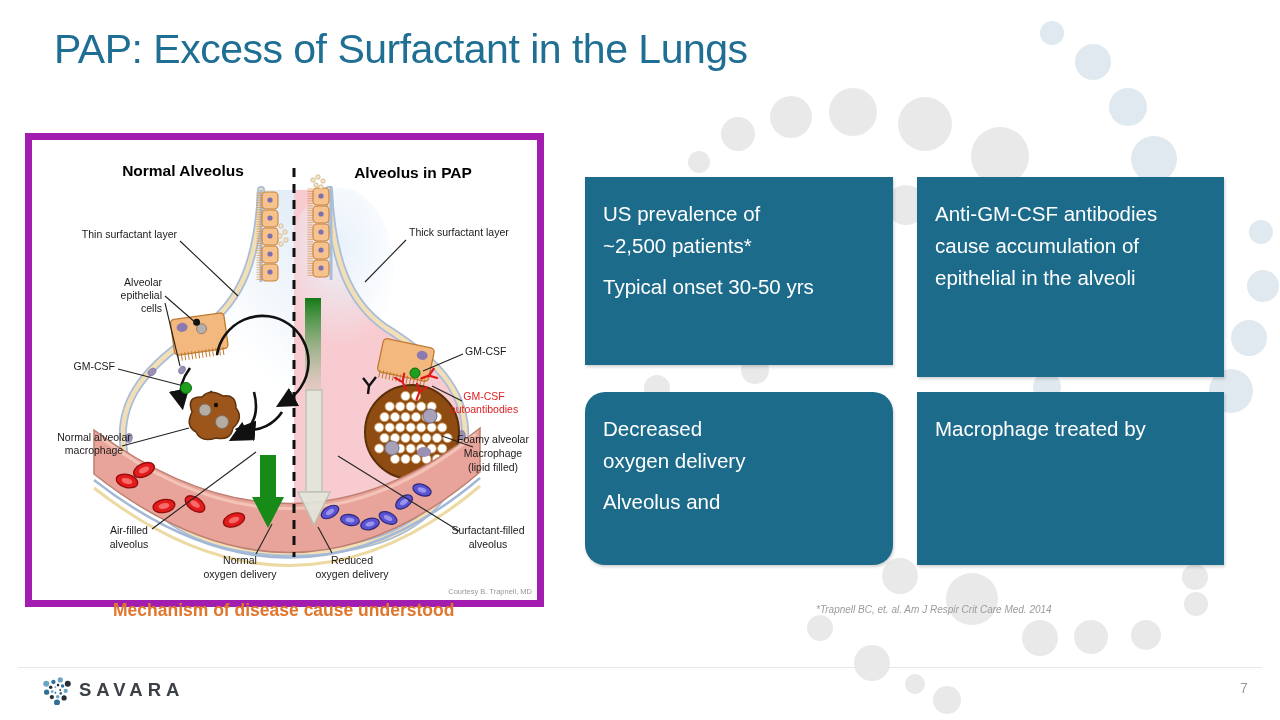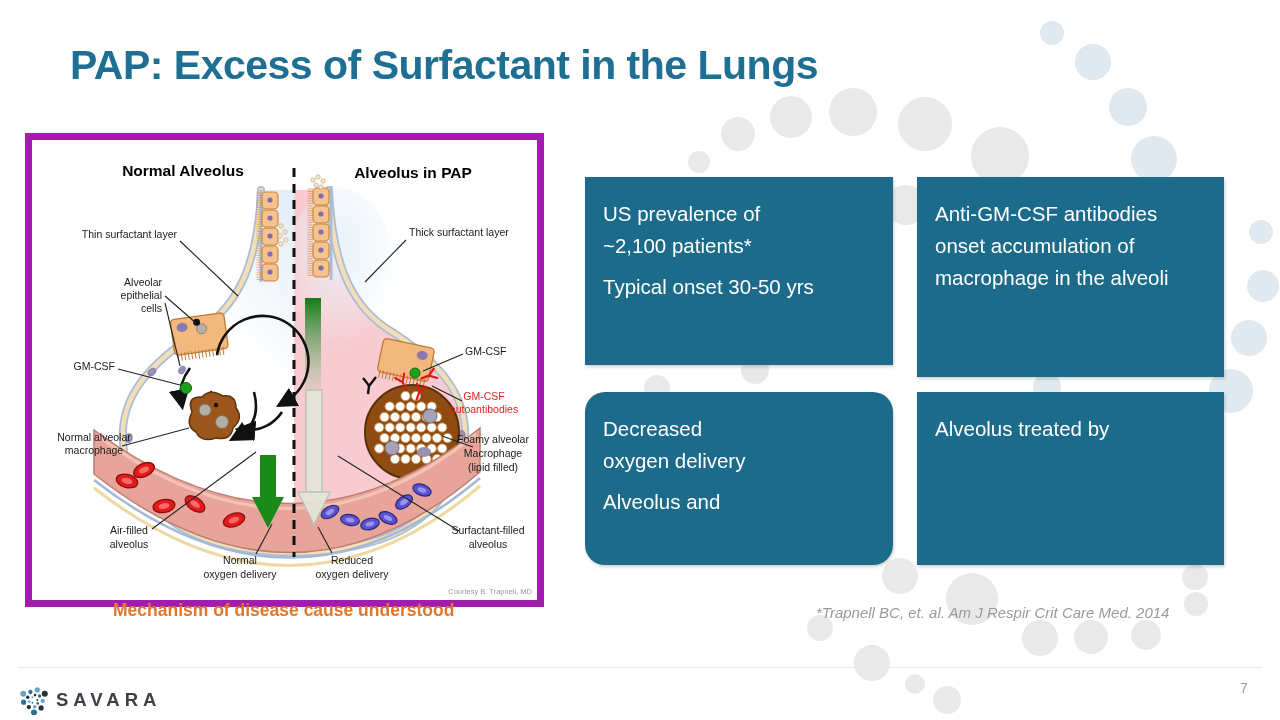--- a/index.html
+++ b/index.html
@@ -2,40 +2,40 @@
 <html><head>
 <meta charset="utf-8">
 <style>
   html,body{margin:0;padding:0;background:#fff;}
   .slide{position:relative;width:1280px;height:720px;background:#fff;overflow:hidden;
          font-family:"Liberation Sans",sans-serif;}
   .dotlayer{position:absolute;inset:0;z-index:0;}
   .dot{position:absolute;border-radius:50%;}
   .dot.g{background:#e9e9e9;}
   .dot.b{background:#dfe9ef;}
-  .title{position:absolute;left:54px;top:26px;z-index:2;margin:16px;font-size:41px;font-weight:700;
+  .title{position:absolute;left:54px;top:26px;z-index:2;margin:0;font-size:41px;font-weight:400;
          color:#1f6e93;letter-spacing:-0.5px;}
   .diagram{position:absolute;left:25px;top:133px;width:505px;height:460px;z-index:1;
            background:#fff;border:7px solid #a21caf;}
   .diagram svg{display:block;font-family:"Liberation Sans",sans-serif;}
   .box{position:absolute;z-index:2;background:#1d6b8a;color:#fff;box-sizing:border-box;
        padding:21px 16px 0 18px;font-size:20.5px;line-height:32px;
        box-shadow:1px 2px 3px rgba(0,0,0,0.18);}
   .box .para{margin:0 0 9px 0;}
   .box .line{display:block;}
   #box1{left:585px;top:177px;width:308px;height:188px;}
   #box2{left:917px;top:177px;width:307px;height:200px;}
   #box3{left:585px;top:392px;width:308px;height:173px;border-radius:20px;}
   #box4{left:917px;top:392px;width:307px;height:173px;}
   .highlight{position:absolute;left:113px;top:600px;z-index:2;font-size:17.5px;font-weight:bold;
              color:#e0772c;}
-  .footnote{position:absolute;left:816px;top:604px;z-index:2;font-size:15px;font-style:italic;
+  .footnote{position:absolute;left:816px;top:604px;z-index:2;font-size:10px;font-style:italic;
             color:#9b9b9b;}
   .footer-line{position:absolute;left:18px;top:667px;width:1244px;height:1px;background:#e8e8e8;z-index:1;}
-  .logo{position:absolute;left:19px;top:675px;z-index:2;display:flex;align-items:center;margin-top:10px;}
+  .logo{position:absolute;left:42px;top:675px;z-index:2;display:flex;align-items:center;}
   .logo-text{font-size:18.5px;font-weight:bold;color:#3c4148;letter-spacing:5px;margin-left:7px;}
   .pagenum{position:absolute;left:1240px;top:680px;z-index:2;font-size:14px;color:#9a9a9a;}
   .dlab{font-size:10.5px;fill:#1a1a1a;}
   .dhead{font-size:15.5px;font-weight:bold;fill:#000;}
   .dred{fill:#e02020;}
   .dsmall{font-size:7.5px;fill:#999;}
   .ptr{stroke:#222;stroke-width:1.1;}
 </style>
 </head>
 <body>
@@ -483,48 +483,48 @@
       <text class="dlab" x="320" y="424" text-anchor="middle">Reduced</text>
       <text class="dlab" x="320" y="438" text-anchor="middle">oxygen delivery</text>
 
       <text class="dsmall" x="500" y="454" text-anchor="end">Courtesy B. Trapnell, MD</text>
     </svg>
   </div>
 
   <div class="box" id="box1">
     <div class="para">
       <span class="line">US prevalence of</span>
-      <span class="line">~2,100 patients*</span>
+      <span class="line">~2,500 patients*</span>
     </div>
     <div class="para">
       <span class="line">Typical onset 30-50 yrs</span>
     </div>
   </div>
 
   <div class="box" id="box2">
     <div class="para">
       <span class="line">Anti-GM-CSF antibodies</span>
-      <span class="line">onset accumulation of</span>
-      <span class="line">macrophage in the alveoli</span>
+      <span class="line">cause accumulation of</span>
+      <span class="line">epithelial in the alveoli</span>
     </div>
   </div>
 
   <div class="box" id="box3">
     <div class="para">
       <span class="line">Decreased</span>
       <span class="line">oxygen delivery</span>
     </div>
     <div class="para">
       <span class="line">Alveolus and</span>
     </div>
   </div>
 
   <div class="box" id="box4">
     <div class="para">
-      <span class="line">Alveolus treated by</span>
+      <span class="line">Macrophage treated by</span>
     </div>
   </div>
 
   <div class="highlight">Mechanism of disease cause understood</div>
   <div class="footnote">*Trapnell BC, et. al. Am J Respir Crit Care Med. 2014</div>
 
   <div class="footer-line"></div>
 
   <div class="logo">
     <svg width="30" height="30" viewBox="0 0 30 30">

